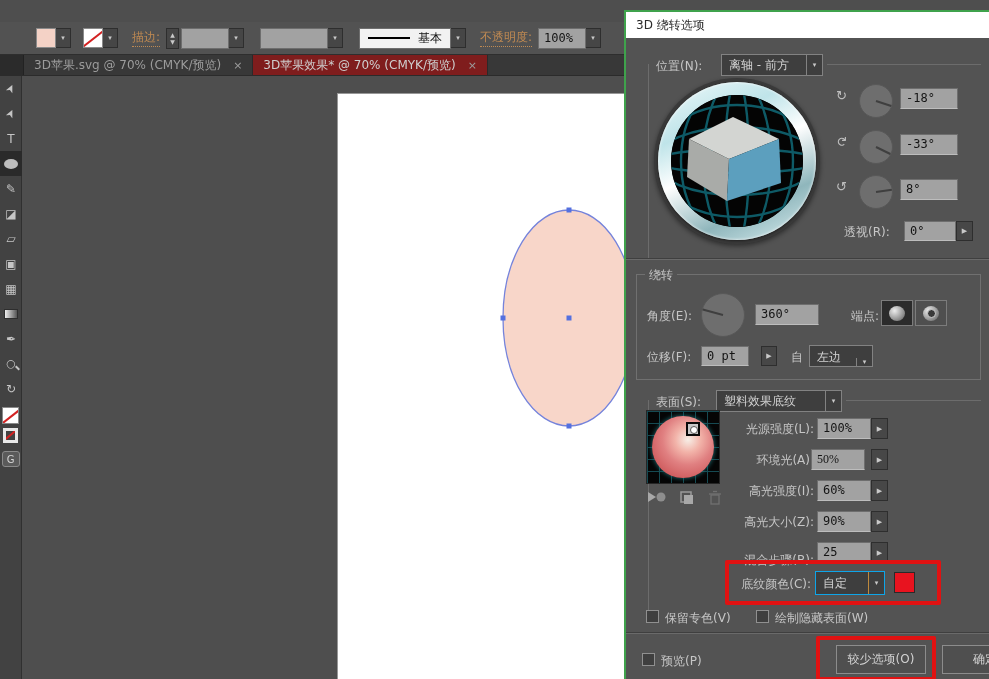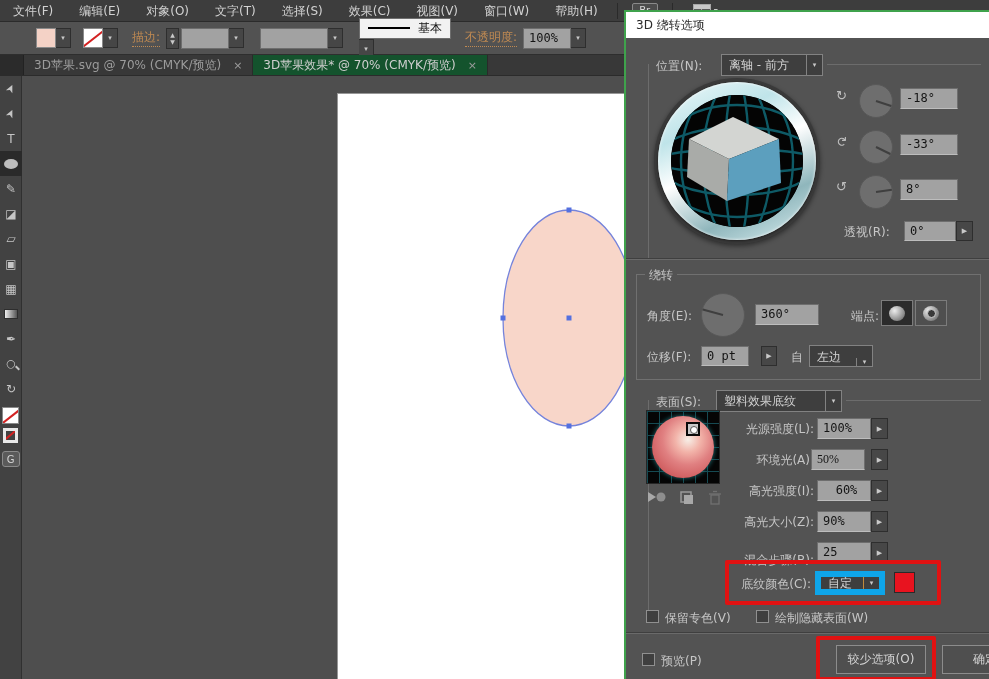--- a/index.html
+++ b/index.html
@@ -25,21 +25,21 @@
   .orange-lbl { color:#C08A52; border-bottom:1px dotted #C08A52; margin:0 6px 0 14px; white-space:nowrap; }
   .stepper { width:13px; height:21px; background:#464646; border:1px solid #2E2E2E; display:flex; flex-direction:column; align-items:center; justify-content:center; color:#C9C9C9; font-size:6px; line-height:7px; }
   .grayfield { height:21px; background:#A2A2A2; border:1px solid #6E6E6E; color:#141414; font-family:"DejaVu Sans Mono", monospace; line-height:19px; padding-left:5px; }
   .linestyle { height:21px; background:#F2F2F2; border:1px solid #6E6E6E; display:flex; align-items:center; padding:0 8px; color:#111; }
   .linestyle .line { width:42px; height:2px; background:#000; margin-right:8px; }
 
   
   #tabbar { position:absolute; left:0; top:55px; width:989px; height:21px; background:#383838; display:flex; border-bottom:1px solid #2B2B2B; }
   .tab-spacer { width:24px; background:#2B2B2B; border-right:1px solid #222; }
   .tab { display:flex; align-items:center; padding:0 10px; color:#9C9C9C; border-right:1px solid #2A2A2A; white-space:nowrap; }
-  .tab.active { background:#14532d; color:#CFCFCF;text-align:center; }
+  .tab.active { background:#7f1d1d; color:#CFCFCF;text-align:center; }
   .tab .close { margin-left:12px; font-size:11px; color:#9C9C9C; cursor:pointer; }
 
   
   #workspace { position:absolute; left:0; top:76px; width:989px; height:603px; }
   #toolpalette { position:absolute; left:0; top:0; width:22px; height:603px; background:#424242; border-right:1px solid #303030; }
   .tool { width:22px; height:25px; display:flex; align-items:center; justify-content:center; color:#C6C6C6; font-size:12px; }
   .tool.active { background:#2A2A2A; }
   .tool .tg { display:inline-block; }
   .rot-315 { transform:rotate(-65deg); font-size:11px; }
   .hollow { color:#E6E6E6; opacity:.8; }
@@ -95,36 +95,20 @@
   #light-widget { position:absolute; left:39px; top:11px; width:14px; height:14px; background:#C8C8C8; border:2px solid #0A0A0A; }
   #light-widget::after { content:""; position:absolute; left:2px; top:2px; width:6px; height:6px; border-radius:50%; background:#FFFFFF; border:1px solid #555; }
   .lighticon { position:absolute; width:18px; height:16px; }
   .srow-lbl { position:absolute; width:130px; text-align:right; color:#C6C6C6; white-space:nowrap; }
 </style>
 </head>
 <body>
 
 <div id="screen">
 
-  <div id="menubar">
-    <span class="menu-item">文件(F)</span>
-    <span class="menu-item">编辑(E)</span>
-    <span class="menu-item">对象(O)</span>
-    <span class="menu-item">文字(T)</span>
-    <span class="menu-item">选择(S)</span>
-    <span class="menu-item">效果(C)</span>
-    <span class="menu-item">视图(V)</span>
-    <span class="menu-item">窗口(W)</span>
-    <span class="menu-item">帮助(H)</span>
-    <span class="mb-sep"></span>
-    <span class="br-btn">Br</span>
-    <span class="mb-sep"></span>
-    <span class="ws-icon"></span>
-    <span class="ws-arrow">▾</span>
-  </div>
 
   <div id="controlbar">
     <div style="display:flex;margin-left:36px;">
       <div class="swatch" style="background:#F4D2C6;"></div>
       <div class="mini-arrow">▾</div>
     </div>
     <div style="display:flex;margin-left:12px;">
       <div class="swatch none-slash"></div>
       <div class="mini-arrow">▾</div>
     </div>
@@ -134,21 +118,21 @@
       <span>▼</span>
     </div>
     <div style="display:flex;margin-left:2px;">
       <div class="grayfield" style="width:48px;"></div>
       <div class="mini-arrow">▾</div>
     </div>
     <div style="display:flex;margin-left:16px;">
       <div class="grayfield" style="width:68px;"></div>
       <div class="mini-arrow">▾</div>
     </div>
-    <div style="display:flex;margin-left:16px;flex-direction:column;">
+    <div style="display:flex;margin-left:16px;">
       <div class="linestyle">
         <span class="line"></span>
         <span>基本</span>
       </div>
       <div class="mini-arrow">▾</div>
     </div>
     <span class="orange-lbl">不透明度:</span>
     <div style="display:flex;">
       <div class="grayfield" style="width:48px;">100%</div>
       <div class="mini-arrow">▾</div>
@@ -343,33 +327,33 @@
 
     <span class="srow-lbl" style="left:58px;top:409px;">光源强度(L):</span>
     <div class="field" style="left:191px;top:406px;width:54px;height:21px;">100%</div>
     <div class="arrowbtn" style="left:245px;top:406px;width:17px;height:21px;">▶</div>
 
     <span class="srow-lbl" style="left:58px;top:440px;">环境光(A):</span>
     <div class="field" style="left:185px;top:437px;width:54px;height:21px;font-family:Liberation Serif, serif;">50%</div>
     <div class="arrowbtn" style="left:245px;top:437px;width:17px;height:21px;">▶</div>
 
     <span class="srow-lbl" style="left:58px;top:471px;">高光强度(I):</span>
-    <div class="field" style="left:191px;top:468px;width:54px;height:21px;text-align:center;">60%</div>
+    <div class="field" style="left:191px;top:468px;width:54px;height:21px;">60%</div>
     <div class="arrowbtn" style="left:245px;top:468px;width:17px;height:21px;">▶</div>
 
     <span class="srow-lbl" style="left:58px;top:502px;">高光大小(Z):</span>
     <div class="field" style="left:191px;top:499px;width:54px;height:21px;">90%</div>
     <div class="arrowbtn" style="left:245px;top:499px;width:17px;height:21px;">▶</div>
 
     <span class="srow-lbl" style="left:58px;top:540px;">混合步骤(B):</span>
     <div class="field" style="left:191px;top:530px;width:54px;height:21px;">25</div>
     <div class="arrowbtn" style="left:245px;top:530px;width:17px;height:21px;">▶</div>
 
     <span class="srow-lbl" style="left:55px;top:564px;">底纹颜色(C):</span>
-    <div class="ddark" style="left:189px;top:559px;width:70px;height:24px;border:6px solid #0ea5e9;">
+    <div class="ddark" style="left:189px;top:559px;width:70px;height:24px;border:1px solid #0ea5e9;">
       <span class="dd-label">自定</span>
       <span class="dd-arrow" style="border-left:1px solid #C08A3C;">▾</span>
     </div>
     <div style="position:absolute;left:268px;top:560px;width:21px;height:21px;background:#E8131F;border:1px solid #2A2A2A;"></div>
     <div class="annot" style="left:99px;top:548px;width:216px;height:45px;"></div>
 
     <div class="checkbox" style="left:20px;top:598px;"></div>
     <span class="lbl" style="left:39px;top:598px;">保留专色(V)</span>
     <div class="checkbox" style="left:130px;top:598px;"></div>
     <span class="lbl" style="left:149px;top:598px;">绘制隐藏表面(W)</span>

